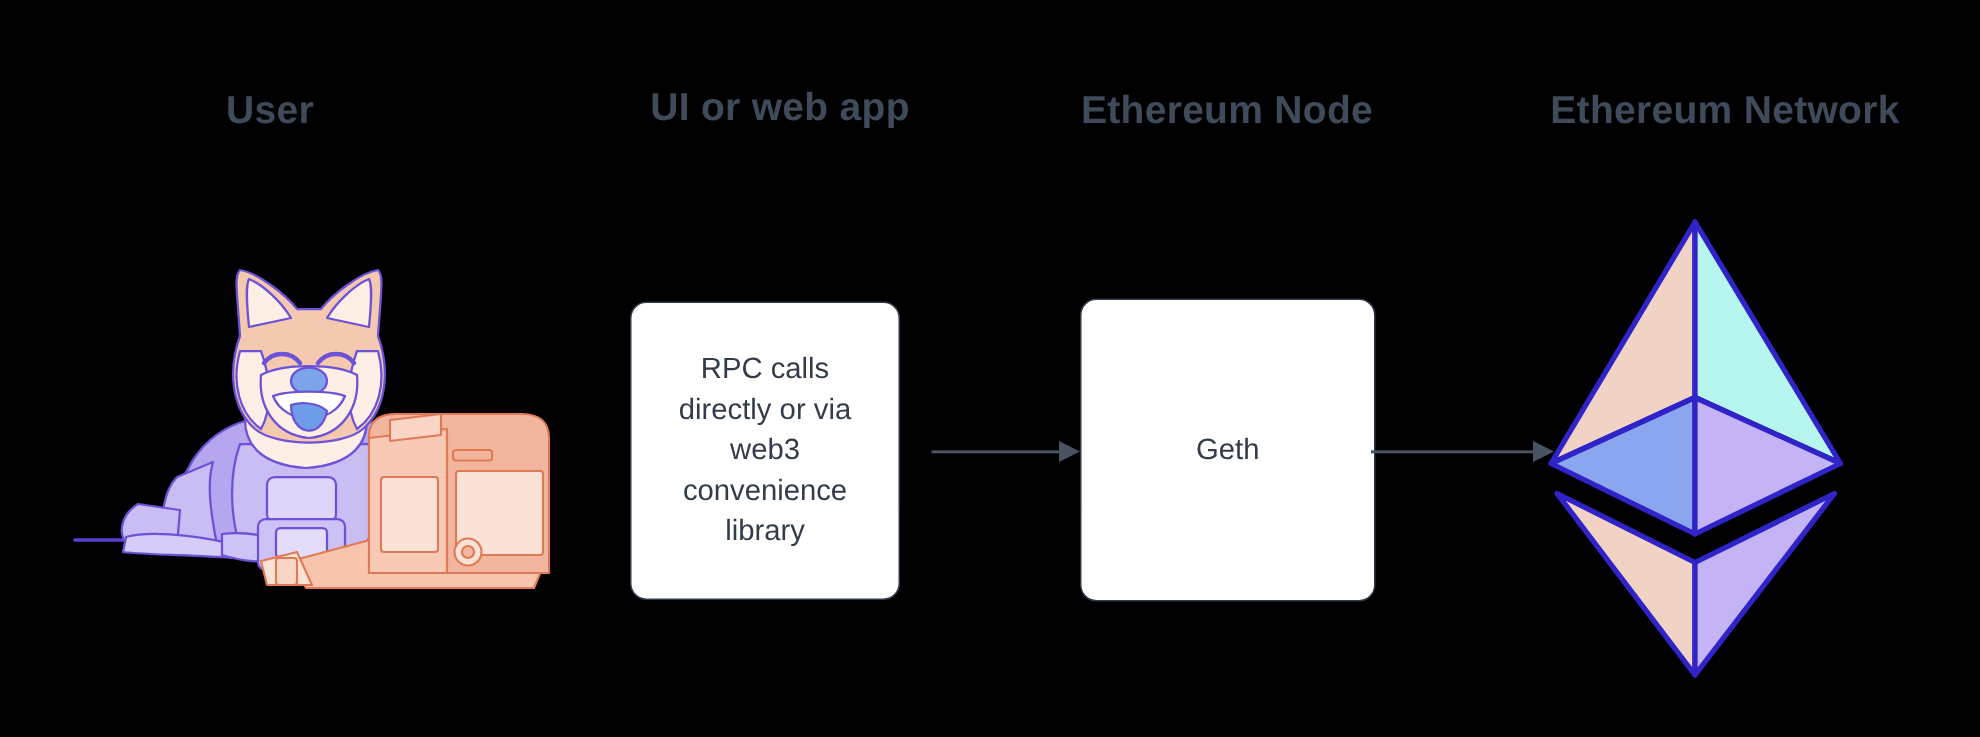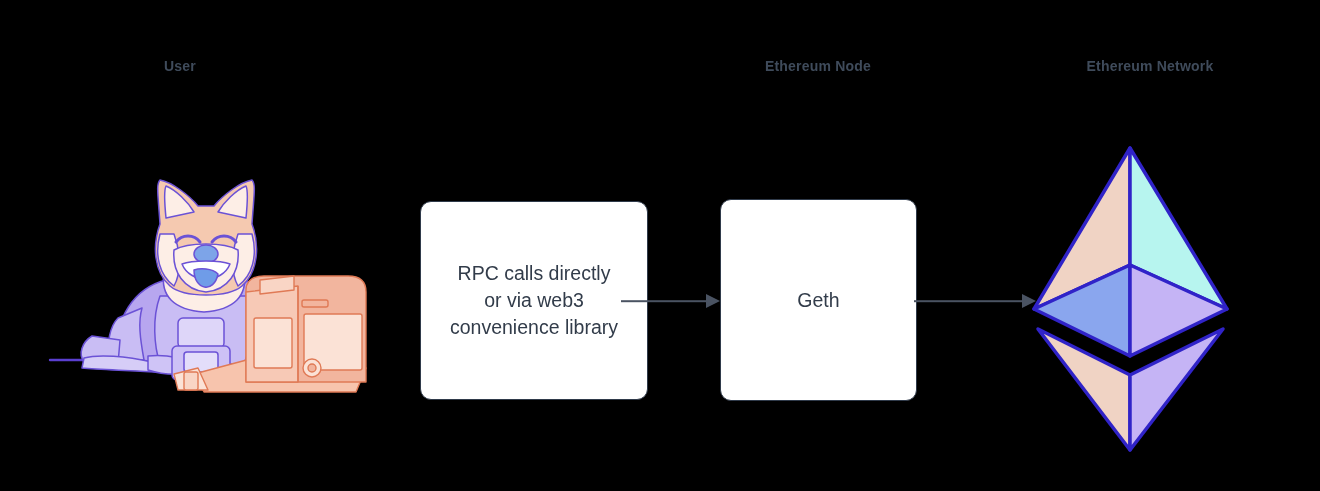--- a/index.html
+++ b/index.html
@@ -14,21 +14,21 @@
     background: #000000;
     overflow: hidden;
     font-family: "Liberation Sans", sans-serif;
   }
 
   
   .col-title {
     position: absolute;
     text-align: center;
     font-weight: bold;
-    font-size: 14px;
+    font-size: 26px;
     letter-spacing: 0.2px;
     color: #3f4b5b;
     white-space: nowrap;
     transform: translateX(-50%);
   }
   #title-user        { left: 180px;  top: 58px; }
   #title-ui          { left: 520px;  top: 56px; }
   #title-node        { left: 818px;  top: 58px; }
   #title-network     { left: 1150px; top: 58px; }
 
@@ -42,21 +42,21 @@
     display: flex;
     align-items: center;
     justify-content: center;
     text-align: center;
     color: #323c4a;
     font-size: 19.5px;
     line-height: 27px;
     padding: 0 14px;
   }
   #box-webapp {
-    left: 420px; top: 201px; width: 228px; height: 199px;
+    left: 420px; top: 201px; width: 180px; height: 199px;
   }
   #box-webapp .box-label { max-width: 172px; }
   #box-geth {
     left: 720px; top: 199px; width: 197px; height: 202px;
   }
 
   
   .connector { position: absolute; }
   .connector .shaft {
     position: absolute;
@@ -97,20 +97,21 @@
     width: 320px; height: 240px;
   }
   #user-illustration svg { display: block; width: 100%; height: 100%; }
 </style>
 </head>
 <body>
 
 <div id="stage">
 
   <div class="col-title" id="title-user">User</div>
+  <div class="col-title" id="title-ui">UI or web app</div>
   <div class="col-title" id="title-node">Ethereum Node</div>
   <div class="col-title" id="title-network">Ethereum Network</div>
 
   <div id="user-illustration">
     <svg viewBox="0 0 320 240" xmlns="http://www.w3.org/2000/svg">
       <g stroke="#6b52d6" stroke-width="1.5" stroke-linejoin="round" stroke-linecap="round">
 
         <line x1="2" y1="192" x2="62" y2="192" stroke="#5a3fd0" stroke-width="2.4"></line>
 
         <path d="M68 192 C66 150 86 120 118 112 L196 112 C224 122 240 152 238 196 Z" fill="#b7a6ef"></path>

